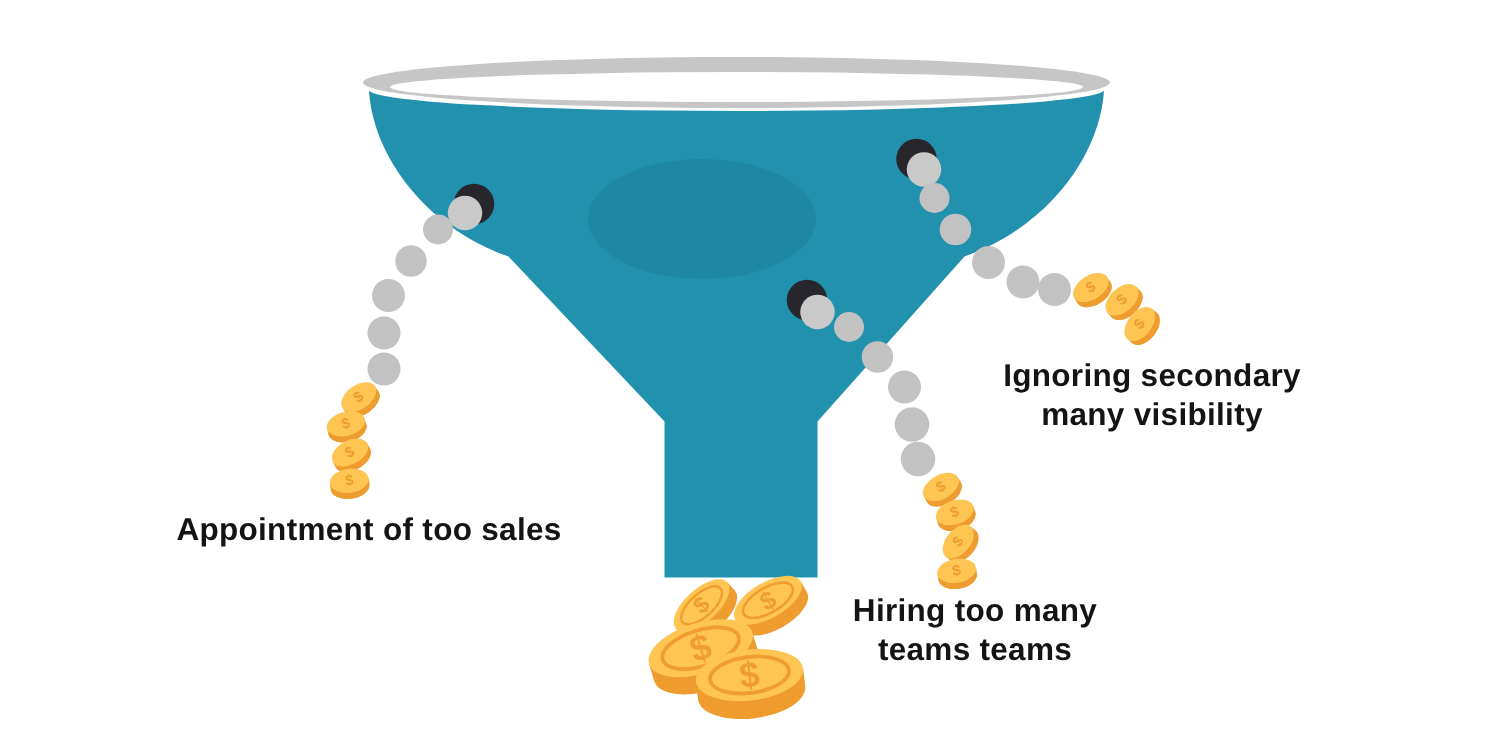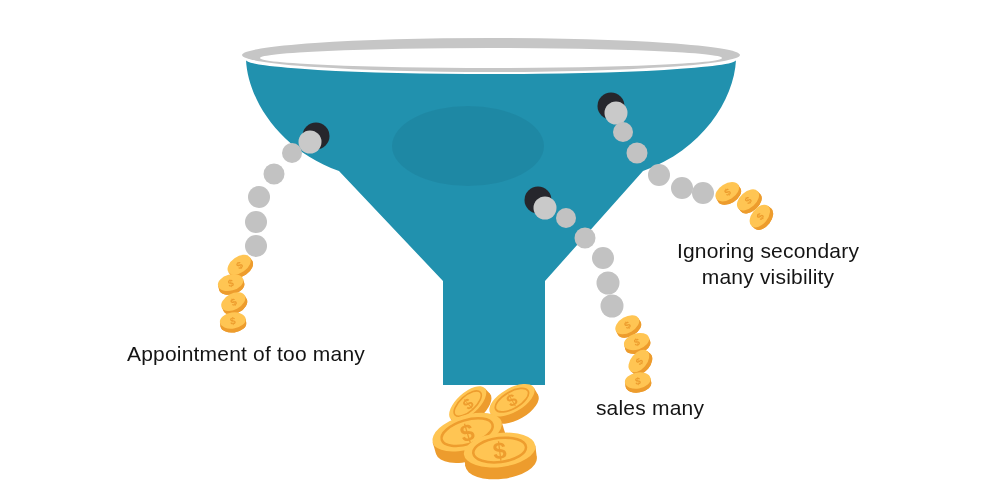--- a/index.html
+++ b/index.html
@@ -13,21 +13,21 @@
   #scene{position:absolute;left:0;top:0;}
   .label{
     position:absolute;
     width:300px;
     text-align:center;
     color:var(--text,#141414);
     font-size:21px;
     line-height:26px;
     letter-spacing:0.2px;
   }
-  .label span{display:block;}
+  .label span{display:block;font-weight:bold;}
   .label-left  {left:96px; top:341px;}
   .label-right {left:618px;top:238px;}
   .label-bottom{left:500px;top:395px;}
 </style>
 </head>
 <body>
 
 <div id="canvas" style="--bg: #FFFFFF; --text: #141414;">
 
   <svg id="scene" width="1000" height="500" viewBox="0 0 1000 500">
@@ -158,25 +158,26 @@
       <g transform="translate(500 453) rotate(-7) scale(1)">
         <rect x="-36" y="-3" width="72" height="12" fill="#ED9C2D"></rect>
         <ellipse cx="0" cy="9" rx="36" ry="17" fill="#ED9C2D"></ellipse>
         <ellipse cx="0" cy="-3" rx="36" ry="17" fill="#FFC553"></ellipse>
         <ellipse cx="0" cy="-3" rx="26.5" ry="12" fill="none" stroke="#EE9D2E" stroke-width="2.5"></ellipse>
         <text x="0" y="-2.5" text-anchor="middle" dominant-baseline="central" font-size="24" font-weight="bold" fill="#EE9D2E" font-family="&quot;Liberation Sans&quot;, sans-serif">$</text>
       </g>
     </svg>
 
   <div class="label label-left">
-    <span>Appointment of too many</span>
+    <span>Appointment of too sales</span>
   </div>
 
   <div class="label label-right">
     <span>Ignoring secondary</span>
     <span>many visibility</span>
   </div>
 
   <div class="label label-bottom">
-    <span>sales many</span>
+    <span>Hiring too many</span>
+    <span>teams teams</span>
   </div>
 
 </div>
 
 </body></html>

